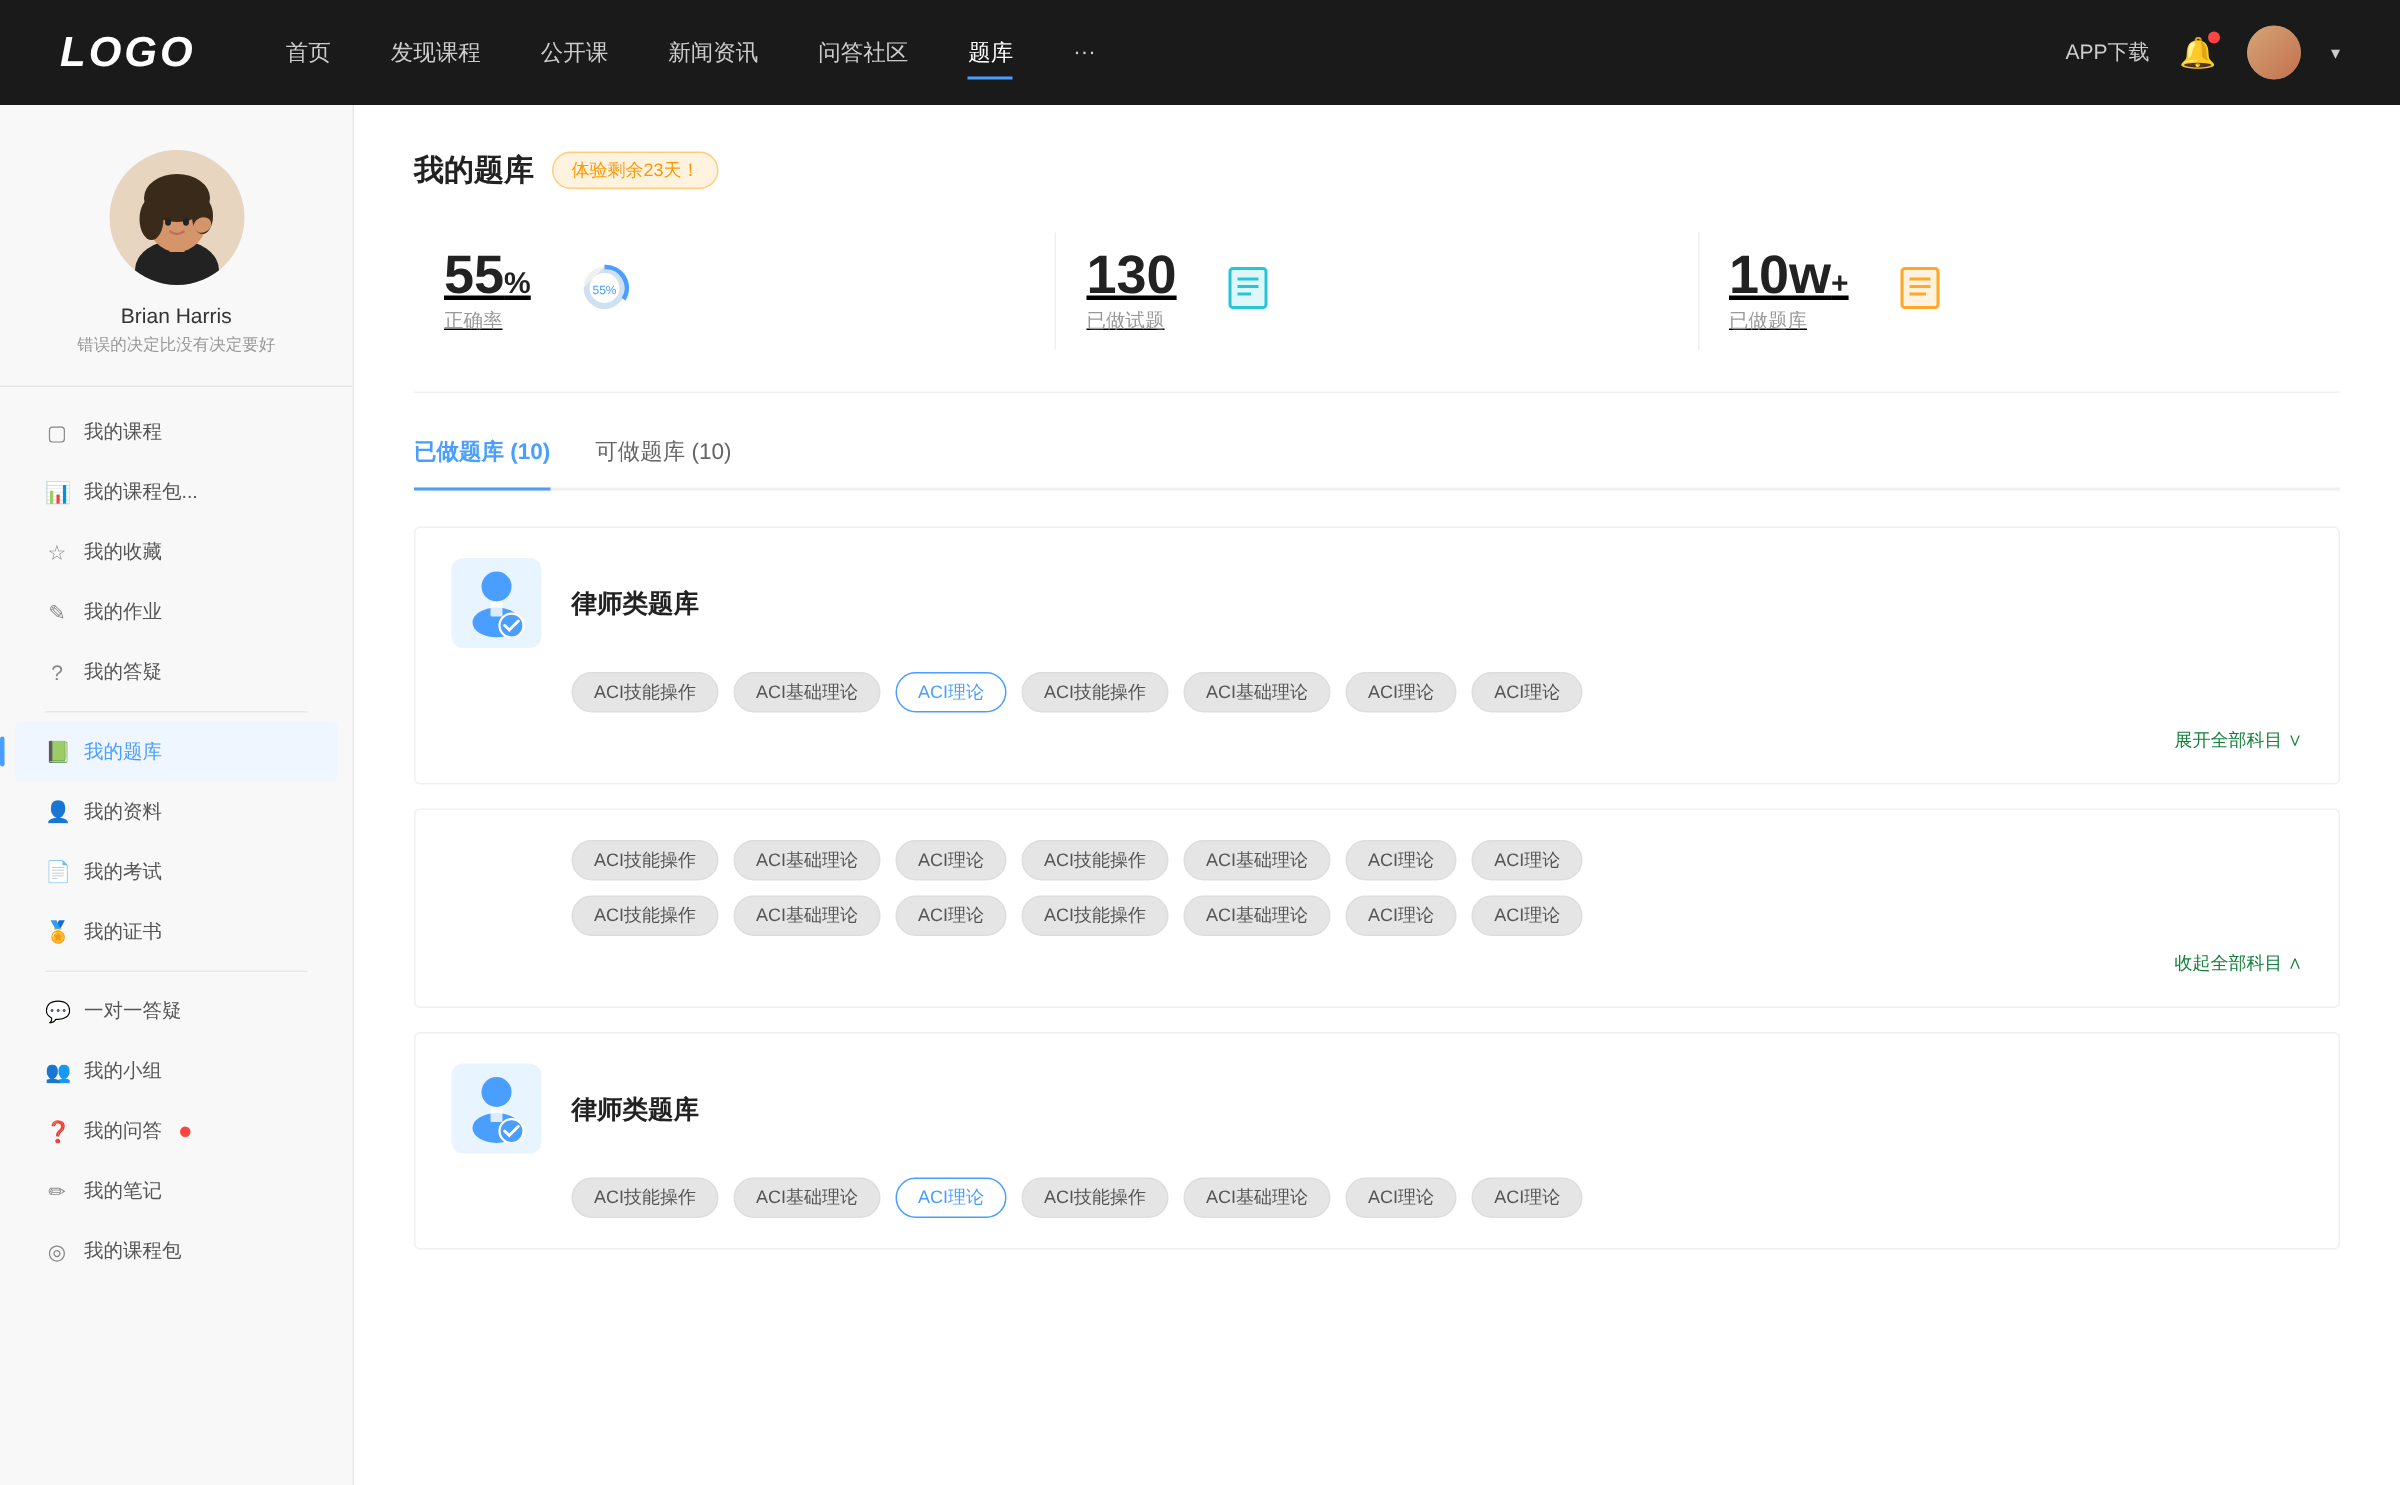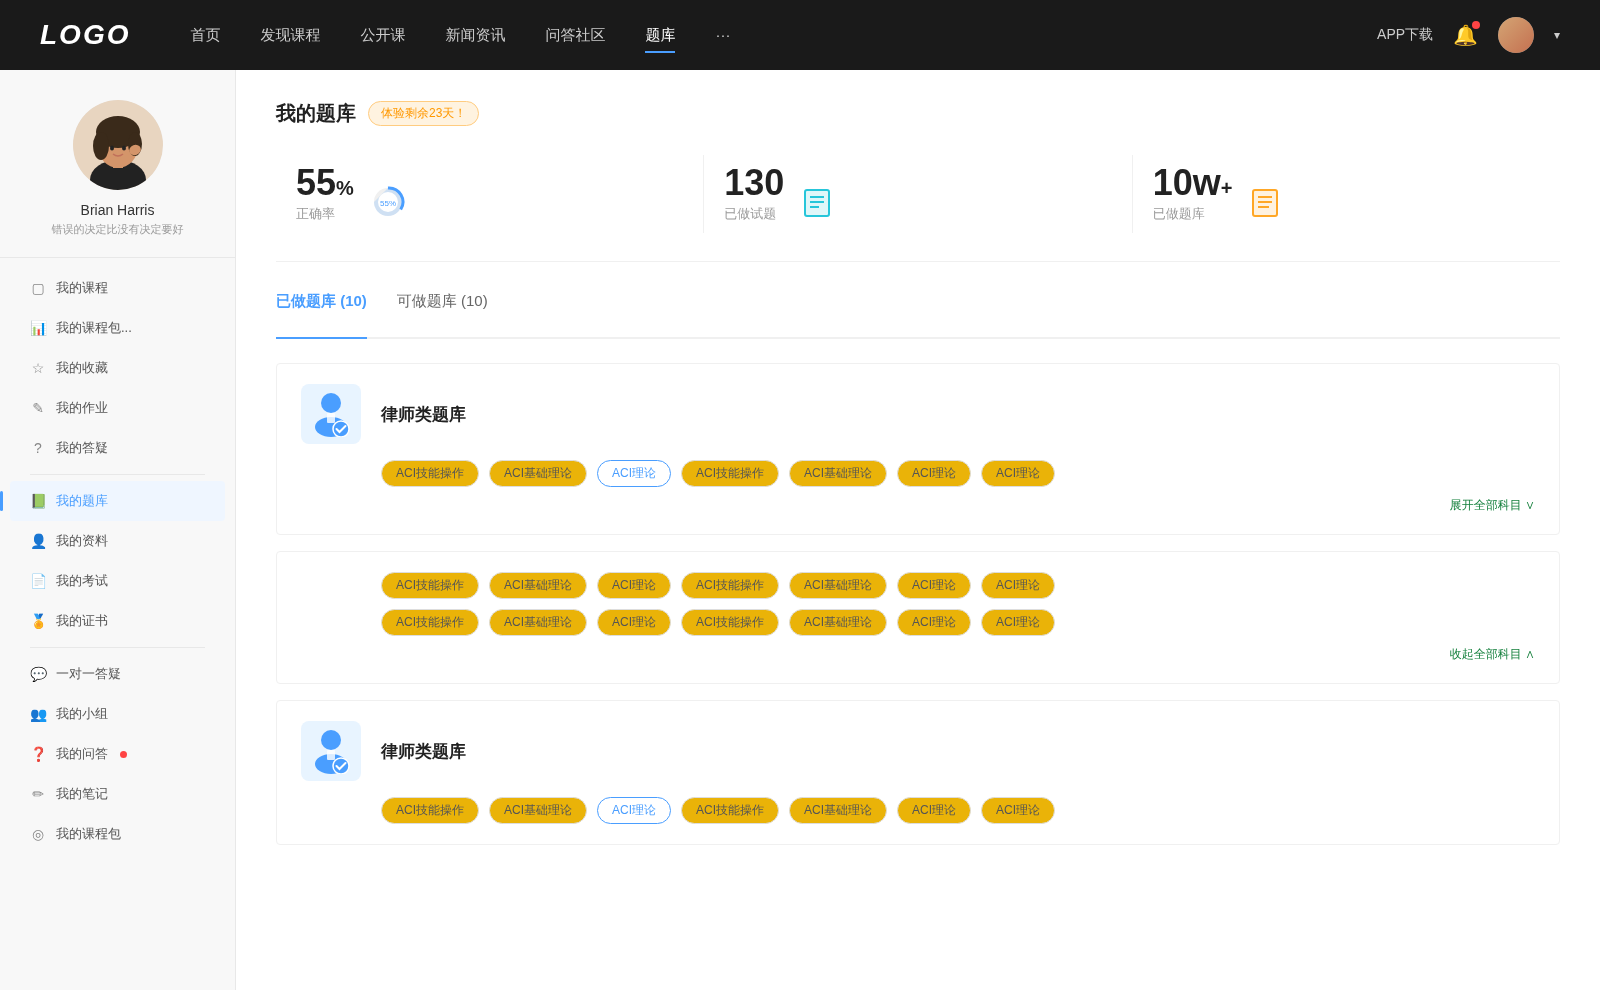--- a/index.html
+++ b/index.html
@@ -213,24 +213,25 @@
     .stats-row {
       display: flex;
       gap: 0;
       margin-bottom: 30px;
       border-bottom: 1px solid #f0f0f0;
       padding-bottom: 28px;
     }
     .stat-item {
       flex: 1;
       display: flex;
-      align-items: flex-end;
-      gap: 9px;
+      align-items: center;
+      gap: 24px;
       padding: 10px 20px;
       border-right: 1px solid #f0f0f0;
+      text-decoration: underline;
     }
     .stat-item:last-child { border-right: none; }
     .stat-text {}
     .stat-value {
       font-size: 36px;
       font-weight: 700;
       color: #222;
       line-height: 1;
     }
     .stat-value span {
@@ -245,21 +246,21 @@
     
     .tabs-row {
       display: flex;
       gap: 30px;
       margin-bottom: 24px;
       border-bottom: 2px solid #f0f0f0;
     }
     .tab-item {
       font-size: 15px;
       color: #666;
-      padding-bottom: 26px;
+      padding-bottom: 14px;
       cursor: pointer;
       position: relative;
     }
     .tab-item.active {
       color: #4a9eff;
       font-weight: 600;
     }
     .tab-item.active::after {
       content: '';
       position: absolute;
@@ -301,21 +302,21 @@
       gap: 10px;
       padding-left: 80px;
     }
     .tag {
       border: 1px solid #ddd;
       border-radius: 20px;
       padding: 4px 14px;
       font-size: 12px;
       color: #555;
       cursor: pointer;
-      background: #eab308;
+      background: #e5e5e5;
     }
     .tag.active-tag {
       border-color: #4a9eff;
       color: #4a9eff;
       background: white;
     }
     .qbank-expand {
       text-align: right;
       font-size: 12px;
       color: #15803d;

